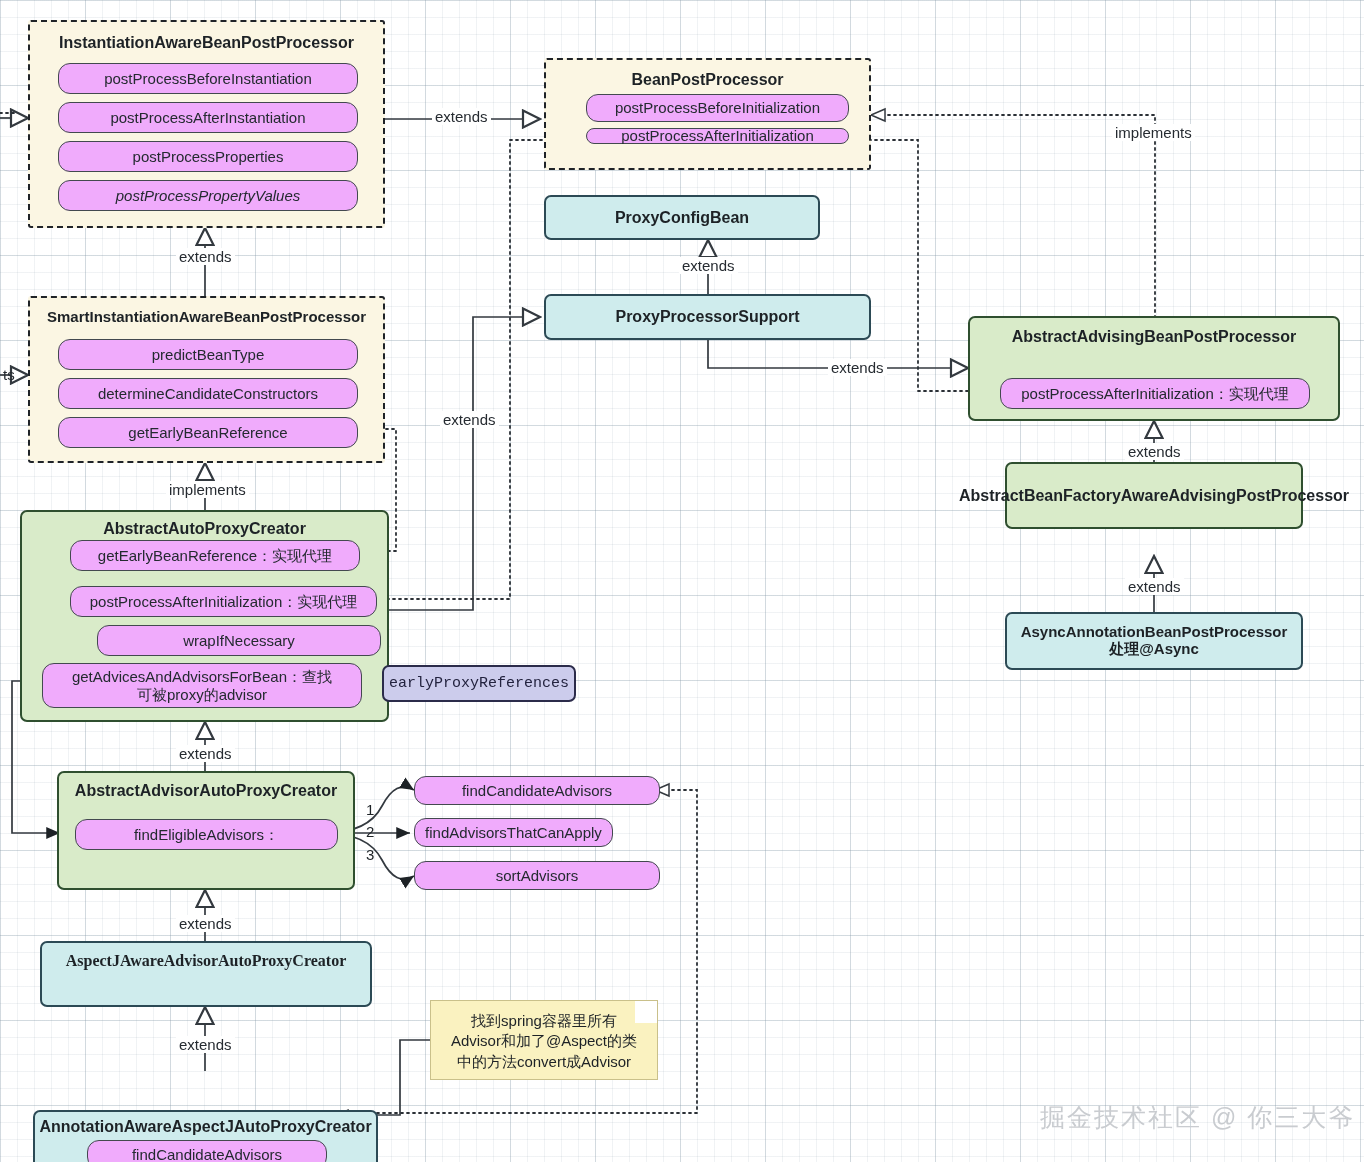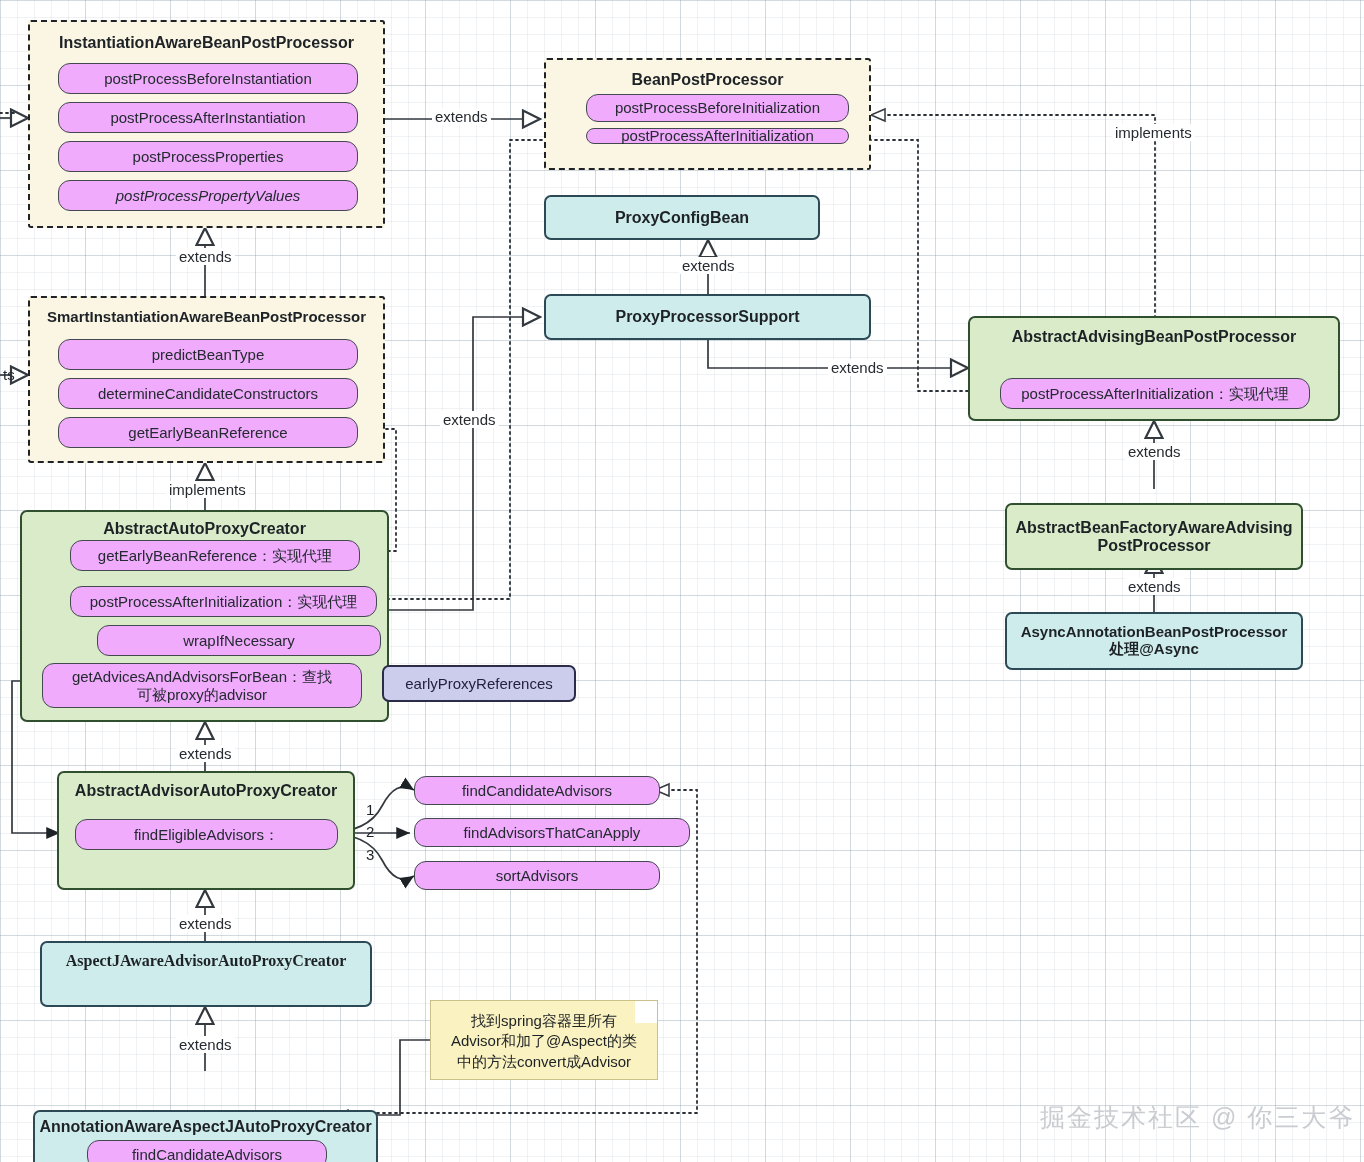--- a/index.html
+++ b/index.html
@@ -170,52 +170,52 @@
 
   <div class="node blue" style="left:544px; top:294px; width:327px; height:46px; display:flex; align-items:center; justify-content:center;">
     <div class="node-title" style="font-size:16px;">ProxyProcessorSupport</div>
   </div>
 
   <div class="node green" style="left:968px; top:316px; width:372px; height:105px; padding-top:10px;">
     <div class="node-title" style="font-size:16px;">AbstractAdvisingBeanPostProcessor</div>
     <div class="method" style="left:30px; top:60px; width:310px; height:31px; font-size:15px;">postProcessAfterInitialization：实现代理</div>
   </div>
 
-  <div class="node green" style="left:1005px; top:503px; width:298px; height:67px; display:flex; flex-direction:column; align-items:center; justify-content:center;">
+  <div class="node green" style="left:1005px; top:462px; width:298px; height:67px; display:flex; flex-direction:row; align-items:center; justify-content:center;">
     <div class="node-title" style="font-size:16px;">AbstractBeanFactoryAwareAdvising</div>
     <div class="node-title" style="font-size:16px;">PostProcessor</div>
   </div>
 
   <div class="node blue" style="left:1005px; top:612px; width:298px; height:58px; display:flex; flex-direction:column; align-items:center; justify-content:center;">
     <div class="node-title" style="font-size:15px;">AsyncAnnotationBeanPostProcessor</div>
     <div class="node-title" style="font-size:15px;">处理@Async</div>
   </div>
 
   <div class="node green" style="left:20px; top:510px; width:369px; height:212px; padding-top:8px;">
     <div class="node-title" style="font-size:16px;">AbstractAutoProxyCreator</div>
     <div class="method" style="left:48px; top:28px; width:290px; height:31px; font-size:15px;">getEarlyBeanReference：实现代理</div>
     <div class="method" style="left:48px; top:74px; width:307px; height:31px; font-size:15px;">postProcessAfterInitialization：实现代理</div>
     <div class="method" style="left:75px; top:113px; width:284px; height:31px; font-size:15px;">wrapIfNecessary</div>
     <div class="method" style="left:20px; top:151px; width:320px; height:45px; font-size:15px; flex-direction:column;">
       <span>getAdvicesAndAdvisorsForBean：查找</span>
       <span>可被proxy的advisor</span>
     </div>
   </div>
 
-  <div class="node lav" style="left:382px; top:665px; width:194px; height:37px; display:flex; align-items:center; justify-content:center;">
+  <div class="node lav" style="left:382px; top:665px; width:194px; height:37px; display:flex; align-items:center; justify-content:center;font-family:Liberation Mono, monospace;">
     <div class="node-title" style="font-size:15px; font-weight:normal; color:#23233f;">earlyProxyReferences</div>
   </div>
 
   <div class="node green" style="left:57px; top:771px; width:298px; height:119px; padding-top:9px;">
     <div class="node-title" style="font-size:16px;">AbstractAdvisorAutoProxyCreator</div>
     <div class="method" style="left:16px; top:46px; width:263px; height:31px; font-size:15px;">findEligibleAdvisors：</div>
   </div>
 
   <div class="method" style="left:414px; top:776px; width:246px; height:29px; font-size:15px;">findCandidateAdvisors</div>
-  <div class="method" style="left:414px; top:818px; width:276px; height:29px; font-size:15px;text-align:right;">findAdvisorsThatCanApply</div>
+  <div class="method" style="left:414px; top:818px; width:199px; height:29px; font-size:15px;text-align:right;">findAdvisorsThatCanApply</div>
   <div class="method" style="left:414px; top:861px; width:246px; height:29px; font-size:15px;">sortAdvisors</div>
 
   <div class="node blue" style="left:40px; top:941px; width:332px; height:66px; padding-top:9px;font-family:Liberation Serif, serif;">
     <div class="node-title" style="font-size:16px;">AspectJAwareAdvisorAutoProxyCreator</div>
   </div>
 
   <div class="node blue" style="left:33px; top:1071px; width:345px; height:62px; padding-top:6px;margin-top:39px;">
     <div class="node-title" style="font-size:16px;">AnnotationAwareAspectJAutoProxyCreator</div>
     <div class="method" style="left:52px; top:28px; width:240px; height:29px; font-size:15px;">findCandidateAdvisors</div>
   </div>

